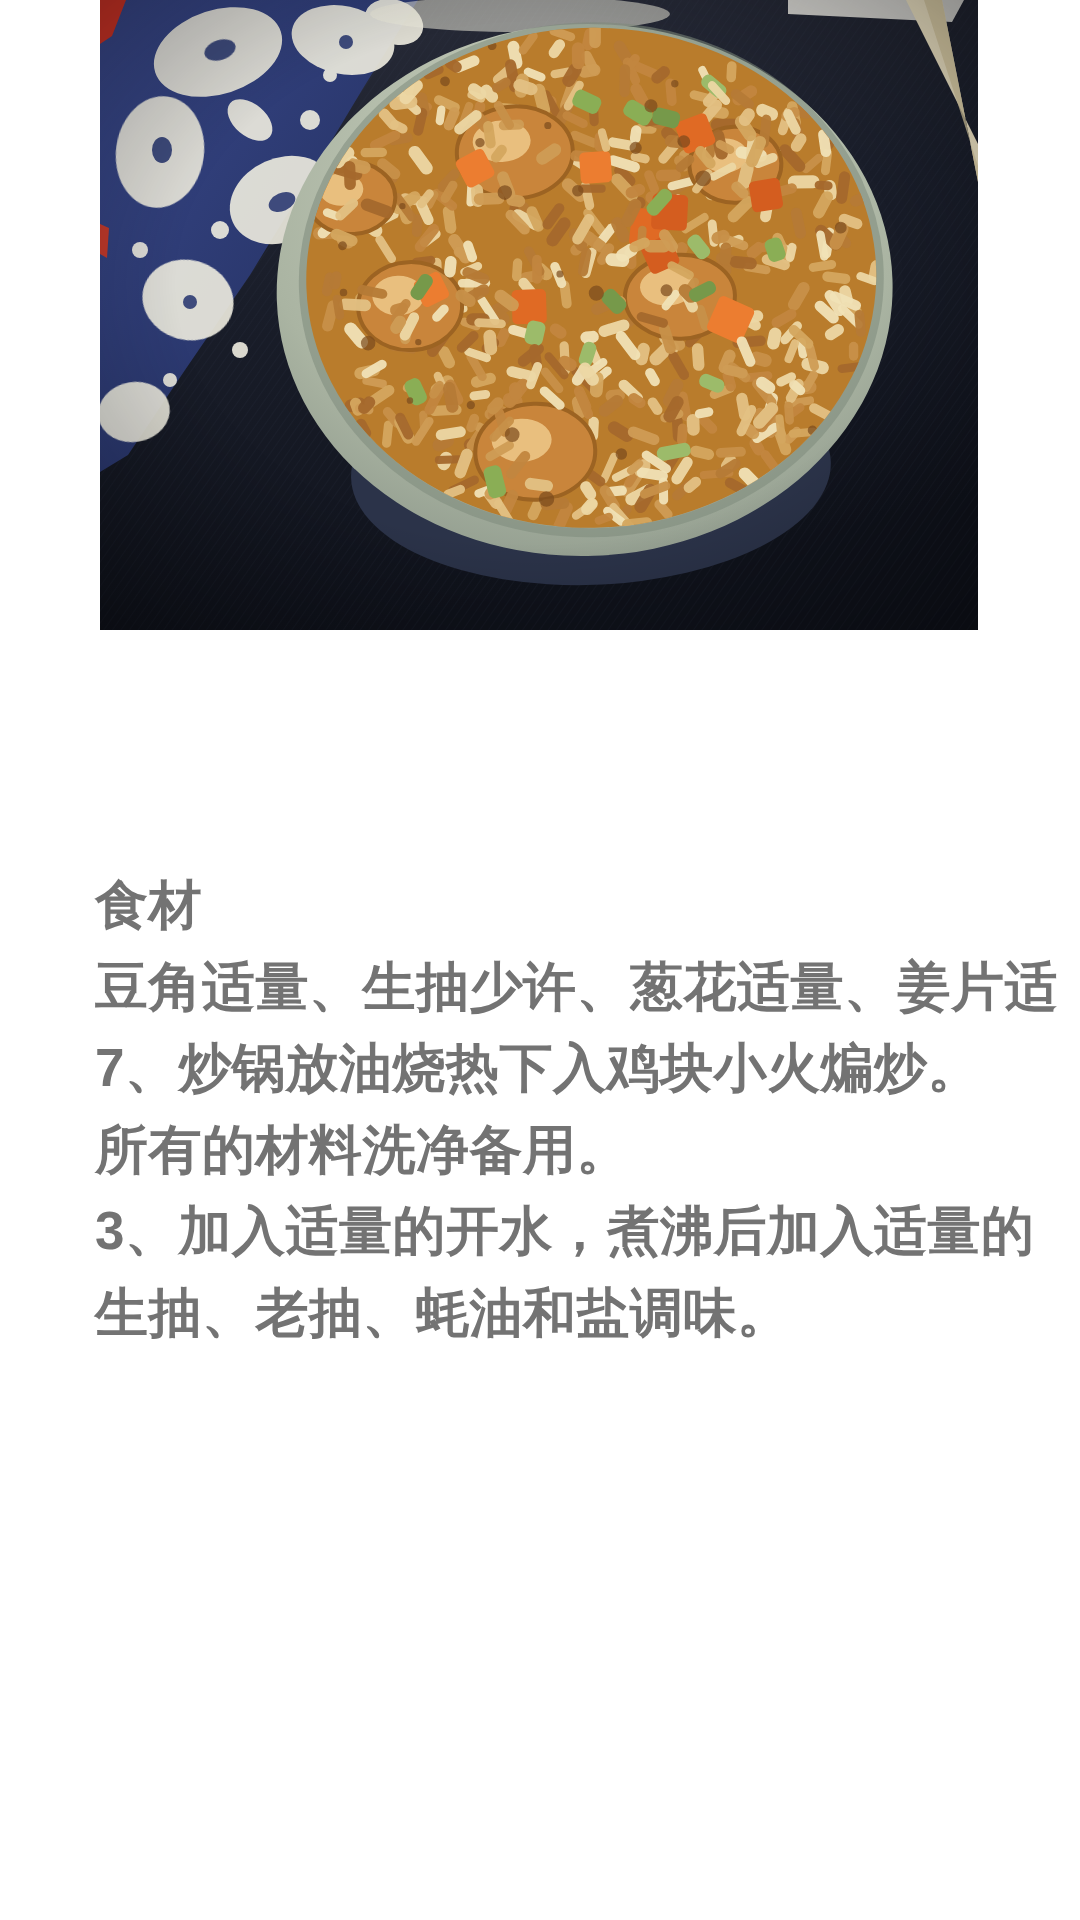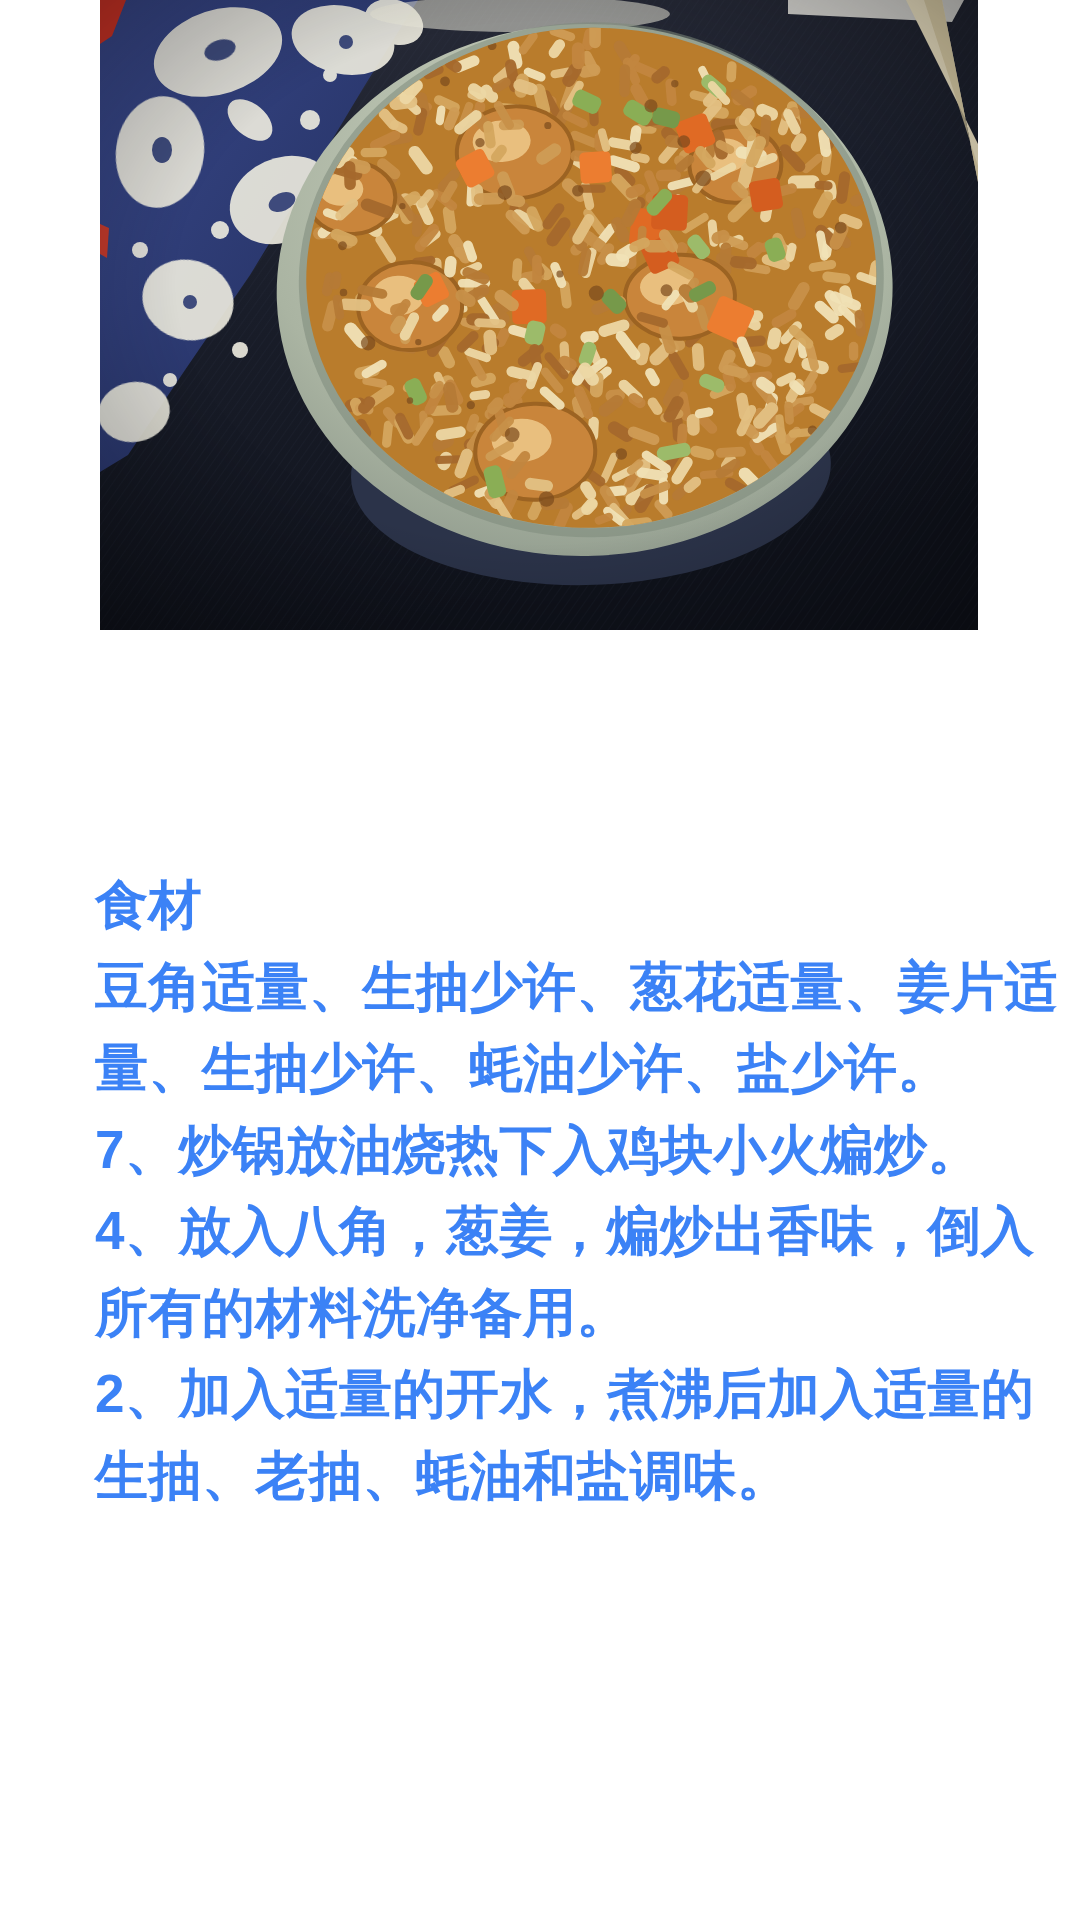--- a/index.html
+++ b/index.html
@@ -9,21 +9,21 @@
     font-family:"Liberation Sans","DejaVu Sans",sans-serif;
   }
   .photo-wrap{
     position:absolute;left:100px;top:0;width:878px;height:630px;overflow:hidden;
   }
   .photo-wrap svg{display:block;width:878px;height:630px;}
   .text-block{
     position:absolute;left:95px;top:864px;width:930px;
   }
   .line{
-    font-size:53px;line-height:81.5px;font-weight:700;color:#3b82f6;
+    font-size:53px;line-height:81.5px;font-weight:700;color:#737373;
     letter-spacing:.5px;white-space:nowrap;
   }
 </style>
 </head>
 <body>
 
 <div class="photo-wrap">
   <svg viewBox="0 0 878 630" xmlns="http://www.w3.org/2000/svg">
     <defs>
       <linearGradient id="bgGrad" x1="0" y1="0" x2="0.3" y2="1">
@@ -708,19 +708,17 @@
       </g>
     </g>
 
     <rect x="0" y="0" width="878" height="630" fill="url(#vig)"></rect>
   </svg>
 </div>
 
 <div class="text-block">
   <div class="line">食材</div>
   <div class="line">豆角适量、生抽少许、葱花适量、姜片适</div>
-  <div class="line">量、生抽少许、蚝油少许、盐少许。</div>
   <div class="line">7、炒锅放油烧热下入鸡块小火煸炒。</div>
-  <div class="line">4、放入八角，葱姜，煸炒出香味，倒入</div>
   <div class="line">所有的材料洗净备用。</div>
-  <div class="line">2、加入适量的开水，煮沸后加入适量的</div>
+  <div class="line">3、加入适量的开水，煮沸后加入适量的</div>
   <div class="line">生抽、老抽、蚝油和盐调味。</div>
 </div>
 
 </body></html>

